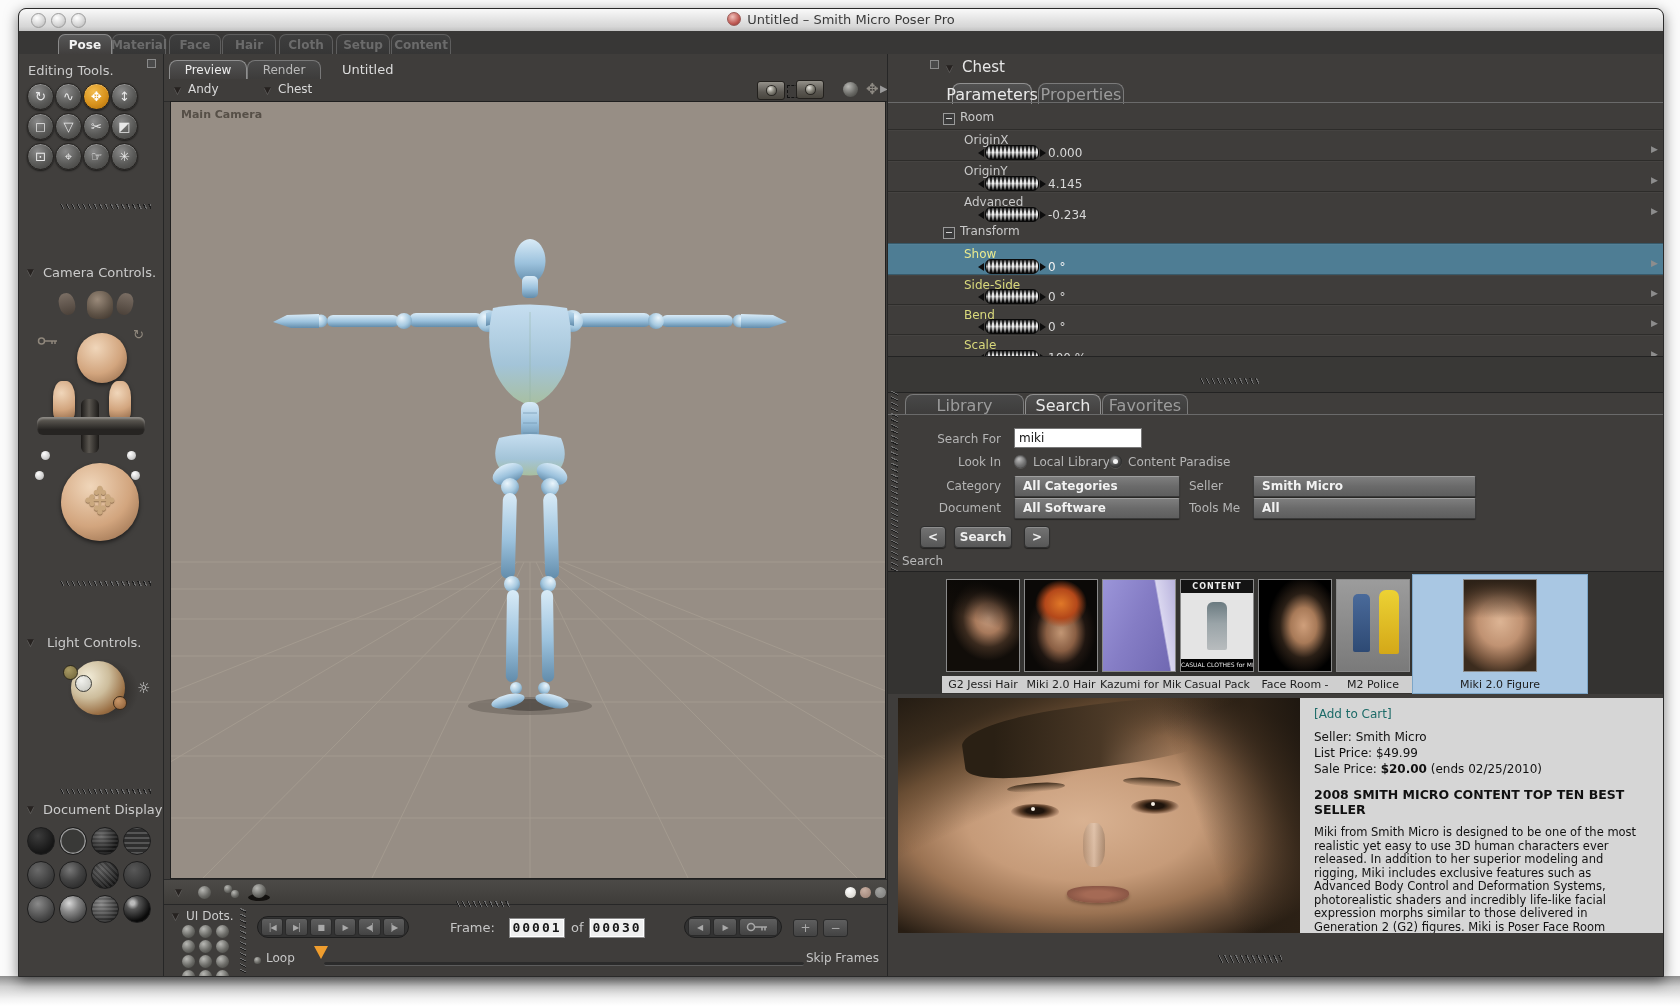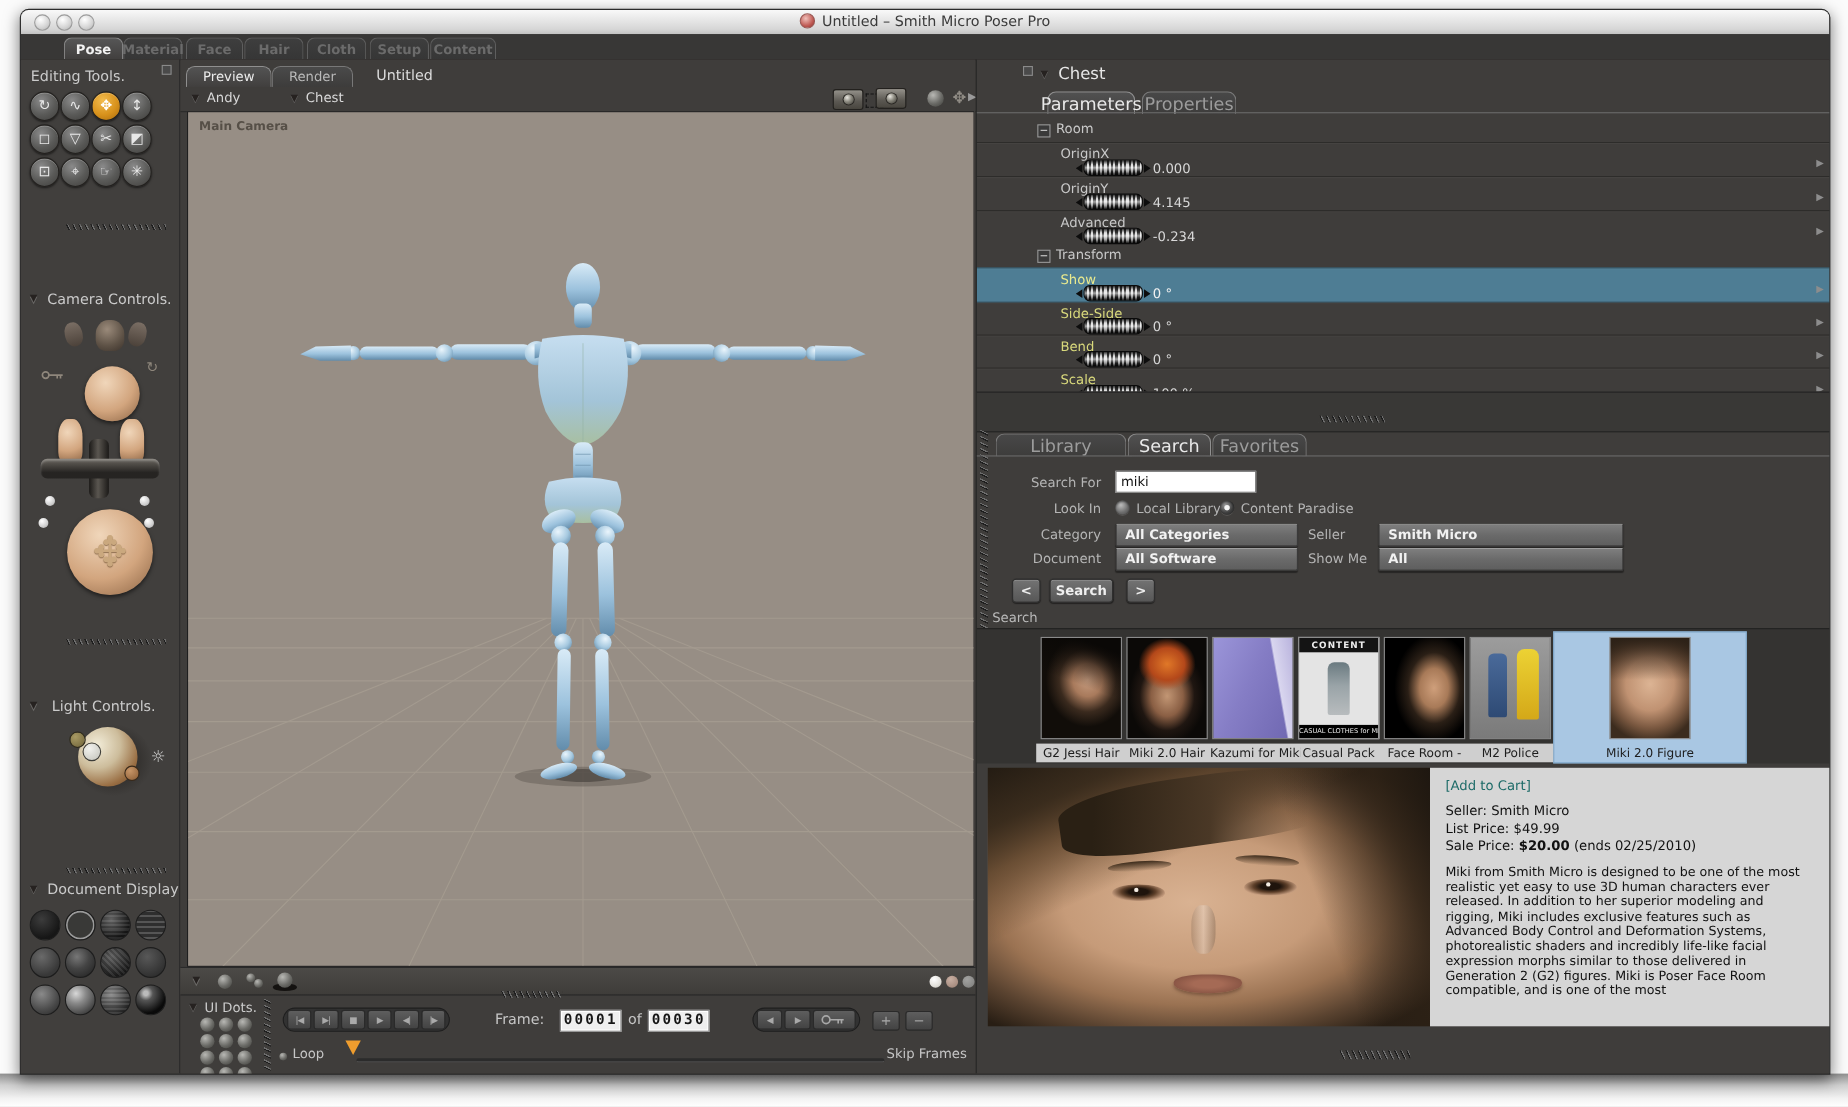--- a/index.html
+++ b/index.html
@@ -510,21 +510,21 @@
     <div class="abs radio" style="left:126px;top:401px"></div>
     <span class="abs fl2" style="left:145px;top:401px">Local Library</span>
     <div class="abs radio on" style="left:221px;top:401px"></div>
     <span class="abs fl2" style="left:240px;top:401px">Content Paradise</span>
     <div class="abs fl" style="left:8px;top:425px;width:105px">Category</div>
     <div class="abs dd" style="left:126px;top:422px;width:148px">All Categories</div>
     <div class="abs fl2" style="left:301px;top:425px">Seller</div>
     <div class="abs dd" style="left:365px;top:422px;width:205px">Smith Micro</div>
     <div class="abs fl" style="left:8px;top:447px;width:105px">Document</div>
     <div class="abs dd" style="left:126px;top:444px;width:148px">All Software</div>
-    <div class="abs fl2" style="left:301px;top:447px">Show Me</div>
+    <div class="abs fl2" style="left:301px;top:447px">Tools Me</div>
     <div class="abs dd" style="left:365px;top:444px;width:205px">All</div>
     <div class="abs btn" style="left:32px;top:472px;width:24px;height:20px">&lt;</div>
     <div class="abs btn" style="left:66px;top:472px;width:56px;height:20px">Search</div>
     <div class="abs btn" style="left:136px;top:472px;width:24px;height:20px">&gt;</div>
     <div class="abs fl2" style="left:14px;top:500px;color:#b9b9b9">Search</div>
 
     <div class="abs" style="left:0;top:517px;width:776px;height:122px;background:#343331;border-top:1px solid #222">
       <div class="abs" style="left:524px;top:2px;width:176px;height:120px;background:#a9c7e3;border:1px solid #7da6c8;box-sizing:border-box"></div>
       <div class="abs tile a1" style="left:58px;top:7px"></div>
       <div class="abs tile a2" style="left:136px;top:7px"></div>
@@ -562,17 +562,18 @@
       <div class="lips" style="left:42%;top:80%"></div>
     </div>
     <div class="abs" id="detail-text" style="left:412px;top:644px;width:364px;height:235px">
       <div id="dt-title-row">
         <span id="dt-cart">[Add to Cart]</span>
       </div>
       <div style="height:8px"></div>
       <div class="dt-line">Seller: Smith Micro</div>
       <div class="dt-line">List Price: $49.99</div>
       <div class="dt-line"><span>Sale Price:</span> <b>$20.00</b> <span>(ends 02/25/2010)</span></div>
+      <div id="dt-banner">2008 SMITH MICRO CONTENT TOP TEN BEST SELLER</div>
       <div id="dt-desc">Miki from Smith Micro is designed to be one of the most realistic yet easy to use 3D human characters ever released. In addition to her superior modeling and rigging, Miki includes exclusive features such as Advanced Body Control and Deformation Systems, photorealistic shaders and incredibly life-like facial expression morphs similar to those delivered in Generation 2 (G2) figures. Miki is Poser Face Room compatible, and is one of the most</div>
     </div>
     <div class="abs hatch" style="left:330px;top:901px;width:64px;height:8px"></div>
   </div>
 </div>
 
 </body></html>

